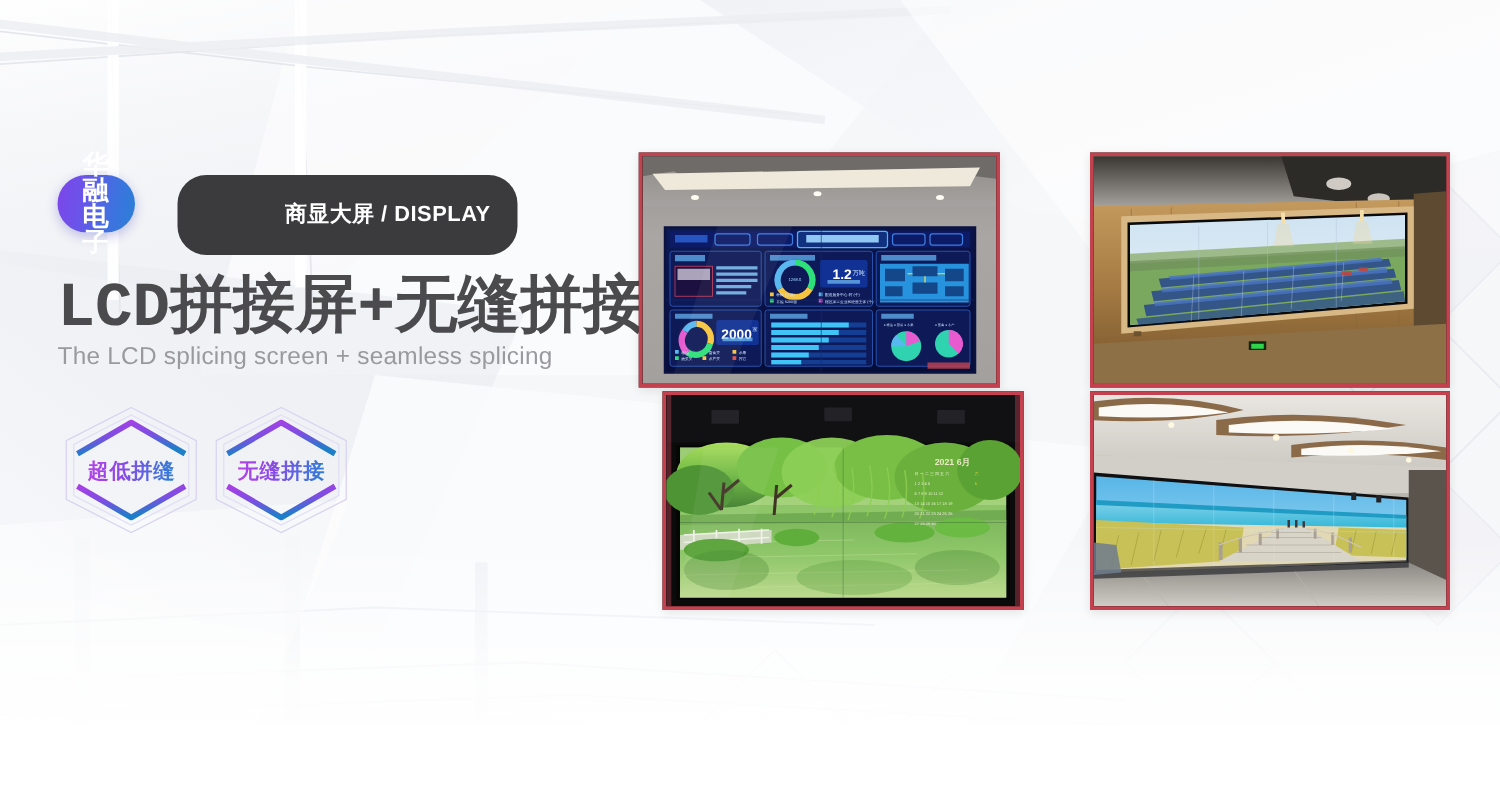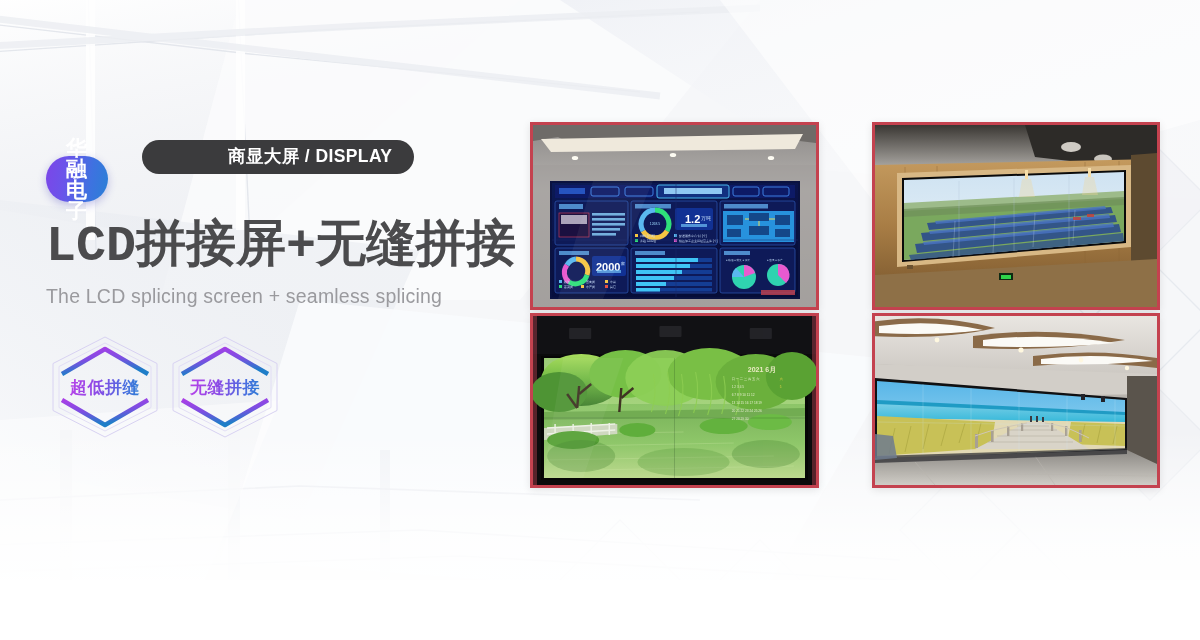--- a/index.html
+++ b/index.html
@@ -36,37 +36,37 @@
 
   
   .brand-row {
     position:relative;
     display:inline-block;
     height:46px;
   }
   .brand-dark {
     position:absolute;
     left:96px; top:0;
-    height:34px;
+    height:64px;
     background:#3b3b3d;
     border-radius:23px;
     padding:0 22px 0 86px;
     display:flex; align-items:center;
     white-space:nowrap;
   }
   .brand-dark-label {
     color:#ffffff;
     font-size:17.5px;
     font-weight:bold;
     letter-spacing:.4px;
     line-height:1;
   }
   .brand-pill {
     position:absolute;
-    left:0; top:16px;
+    left:0; top:0;
     height:46px;
     border-radius:23px;
     background:linear-gradient(100deg,#7d45e8 0%,#6a54ea 32%,#3e72e0 70%,#2a80d6 100%);
     box-shadow:0 3px 9px rgba(75,70,190,.32);
     display:flex; align-items:center; justify-content:center;
     padding:0 20px;
     z-index:2;
   }
   .brand-pill-label {
     color:#ffffff;
@@ -81,21 +81,20 @@
     margin-top:30px;
     font-size:50px;
     font-weight:bold;
     color:#4b4b4d;
     letter-spacing:0px;
     line-height:1.06;
     white-space:nowrap;
     font-family:Liberation Mono, monospace;
   }
   .subheadline {
-    margin-top:12px;
     font-size:19.5px;
     color:#9a9a9e;
     letter-spacing:.2px;
     font-weight:normal;
     white-space:nowrap;
   }
 
   
   .features {
     margin-top:26px;
@@ -126,21 +125,21 @@
   }
 
   
   .photo {
     position:absolute;
     border:3px solid #c4424f;
     overflow:hidden;
     background:#111;
     box-shadow:0 2px 8px rgba(0,0,0,.10);
   }
-  #photo-a { left:530px; top:122px; width:289px; height:188px; }
+  #photo-a { left:511px; top:122px; width:289px; height:188px; }
   #photo-b { left:872px; top:122px; width:288px; height:188px; }
   #photo-c { left:530px; top:313px; width:289px; height:175px; }
   #photo-d { left:872px; top:313px; width:288px; height:175px; }
   .photo .scene { position:absolute; inset:0; }
   .photo svg { display:block; width:100%; height:100%; }
 </style>
 </head>
 <body>
 
 <div id="stage">

